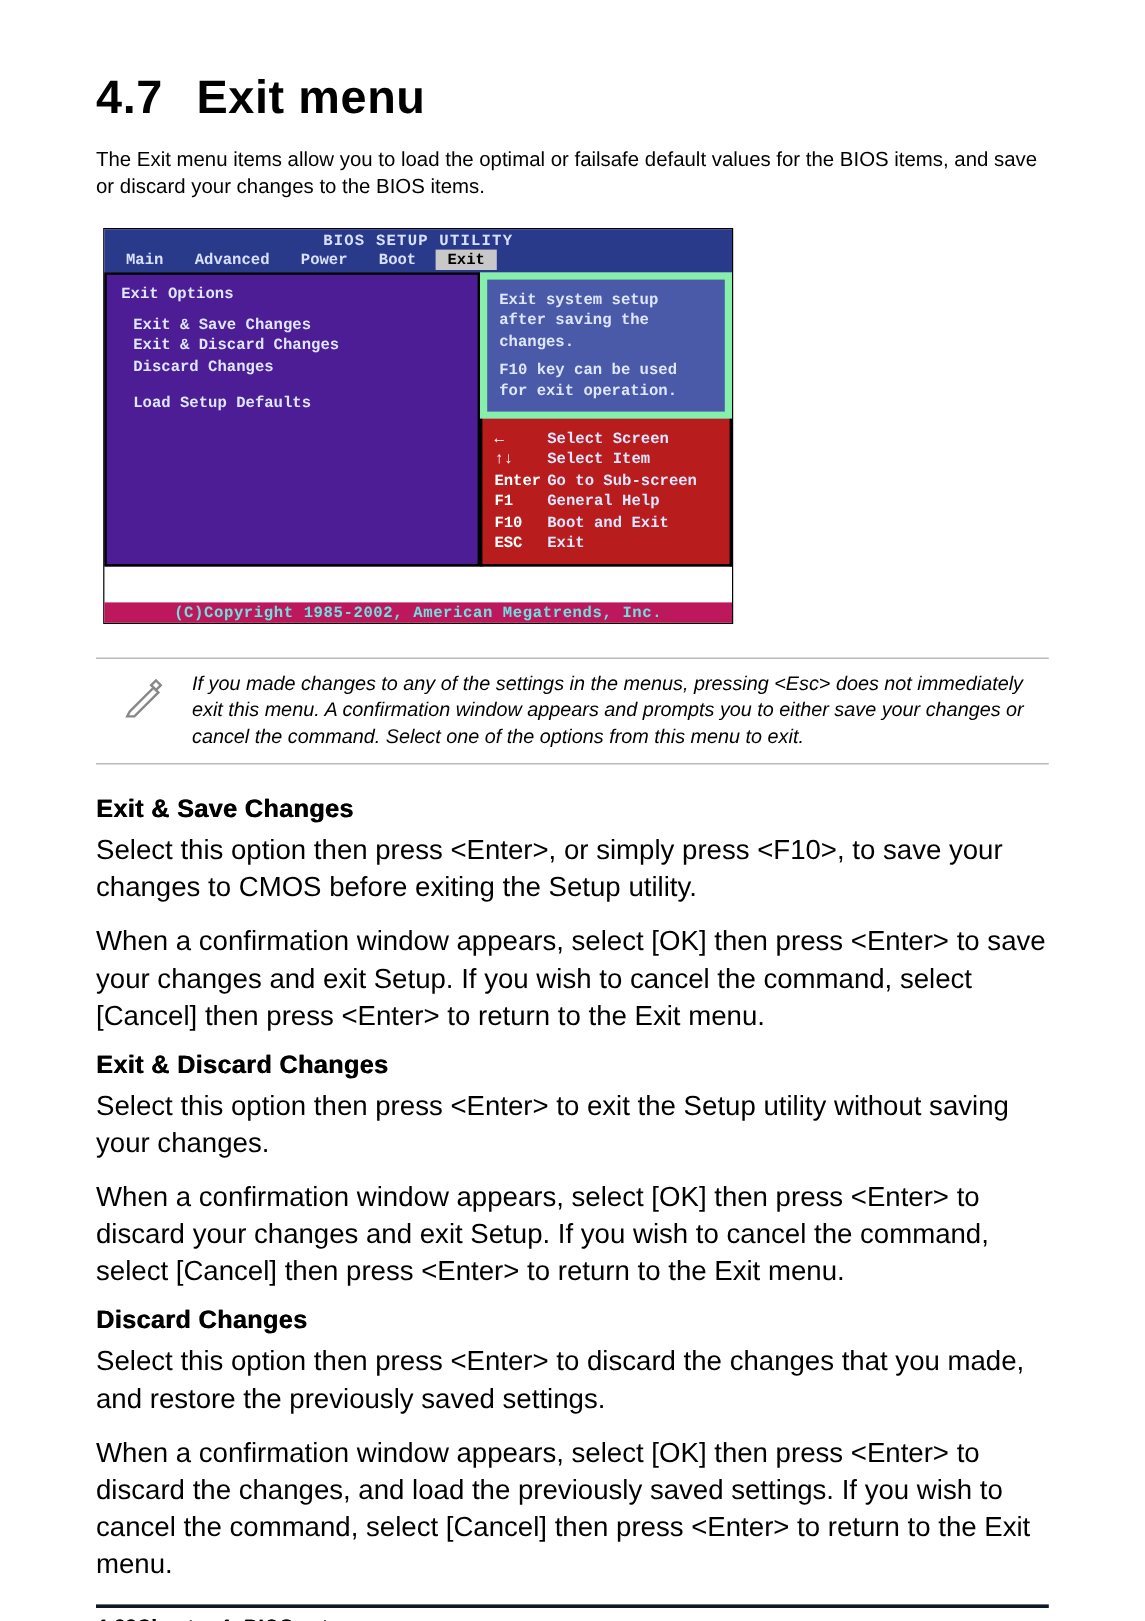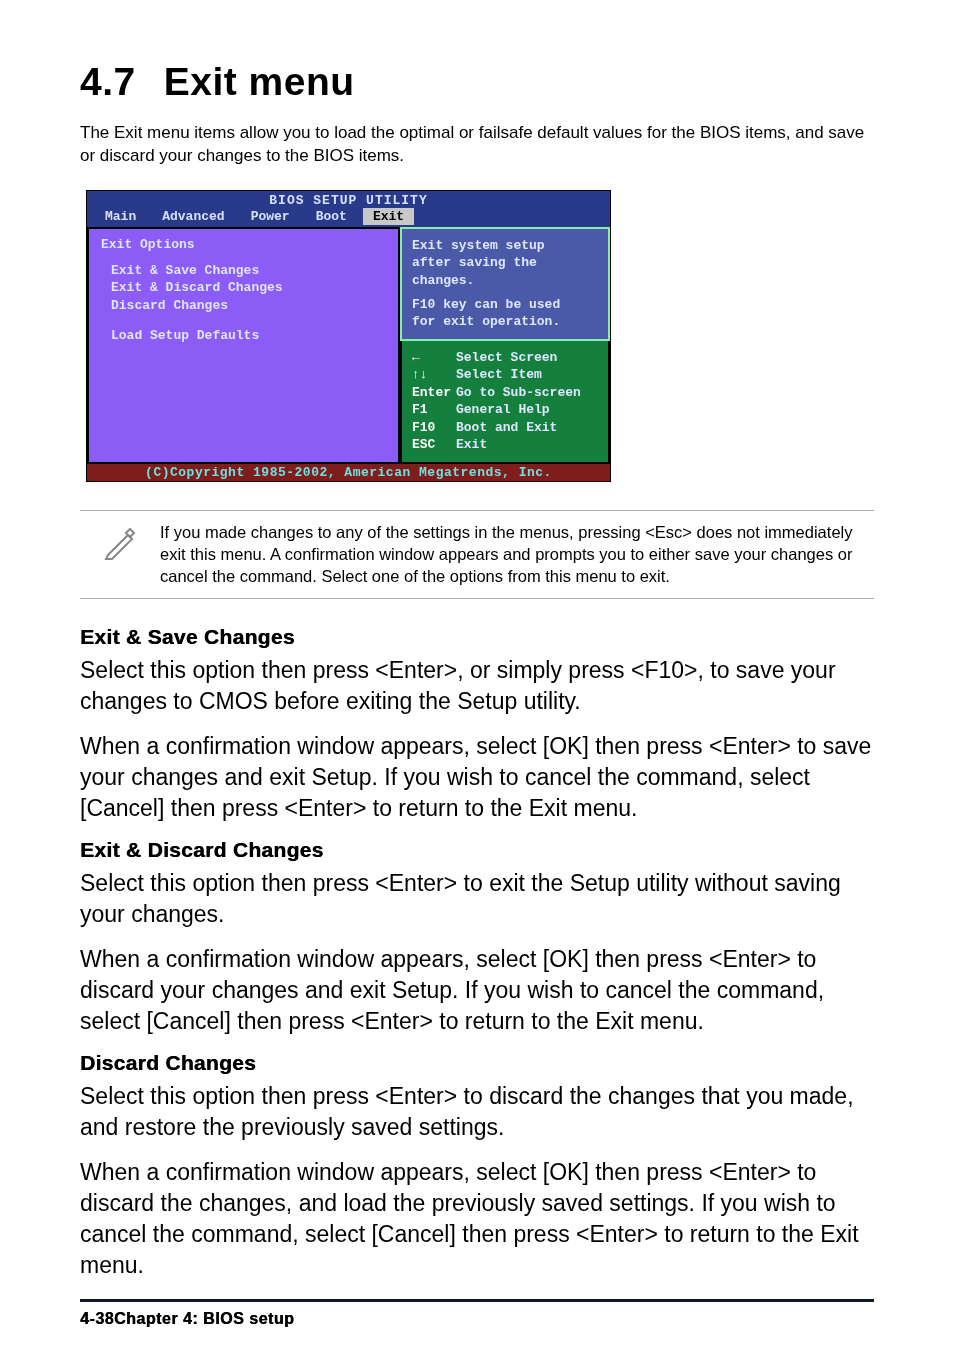--- a/index.html
+++ b/index.html
@@ -55,67 +55,69 @@
   .bios-tab.active {
     background: #c8c8c8;
     color: #000;
   }
   .bios-body {
     display: flex;
     background: #2a3a8a;
   }
   .bios-left {
     flex: 1;
-    background: #8b5cf6;
+    background: #4c1d95;
     border: 2px solid #000;
     margin: 0;
     padding: 8px 12px 70px 12px;
     color: #dfe6ff;
   }
   .bios-left .section-title { margin-bottom: 10px; }
   .bios-left .item { margin-left: 10px; line-height: 1.35; }
   .bios-left .spacer { height: 12px; }
   .bios-right {
     width: 210px;
     display:flex;
     flex-direction: column;
   }
   .bios-help {
-    border: 2px solid #86efac;
+    border: 6px solid #86efac;
     background: #4a5aa8;
     flex: 1;
     padding: 8px 10px;
     color: #dfe6ff;
     line-height: 1.35;
   }
   .bios-nav {
     border: 2px solid #000;
     border-top: none;
-    background: #15803d;
+    background: #b91c1c;
     padding: 8px 10px;
     color: #dfe6ff;
     line-height: 1.35;
   }
   .bios-nav .row { white-space: nowrap; }
   .bios-nav .key { color: #fff; display:inline-block; width:44px;}
   .bios-footer {
-    background: #7f1d1d;
+    background: #be185d;
     text-align: center;
     color: #6fe0e0;
     padding: 1px 4px;
     letter-spacing: 0.5px;
+    margin-top: 30px;
   }
 
   
   .note {
     display: flex;
     border-top: 1px solid #aaa;
     border-bottom: 1px solid #aaa;
     padding: 10px 0;
     margin-bottom: 26px;
+    font-style: italic;
   }
   .note-icon {
     width: 80px;
     display:flex;
     justify-content: center;
     align-items: flex-start;
     padding-top: 4px;
   }
   .note-text {
     flex:1;

